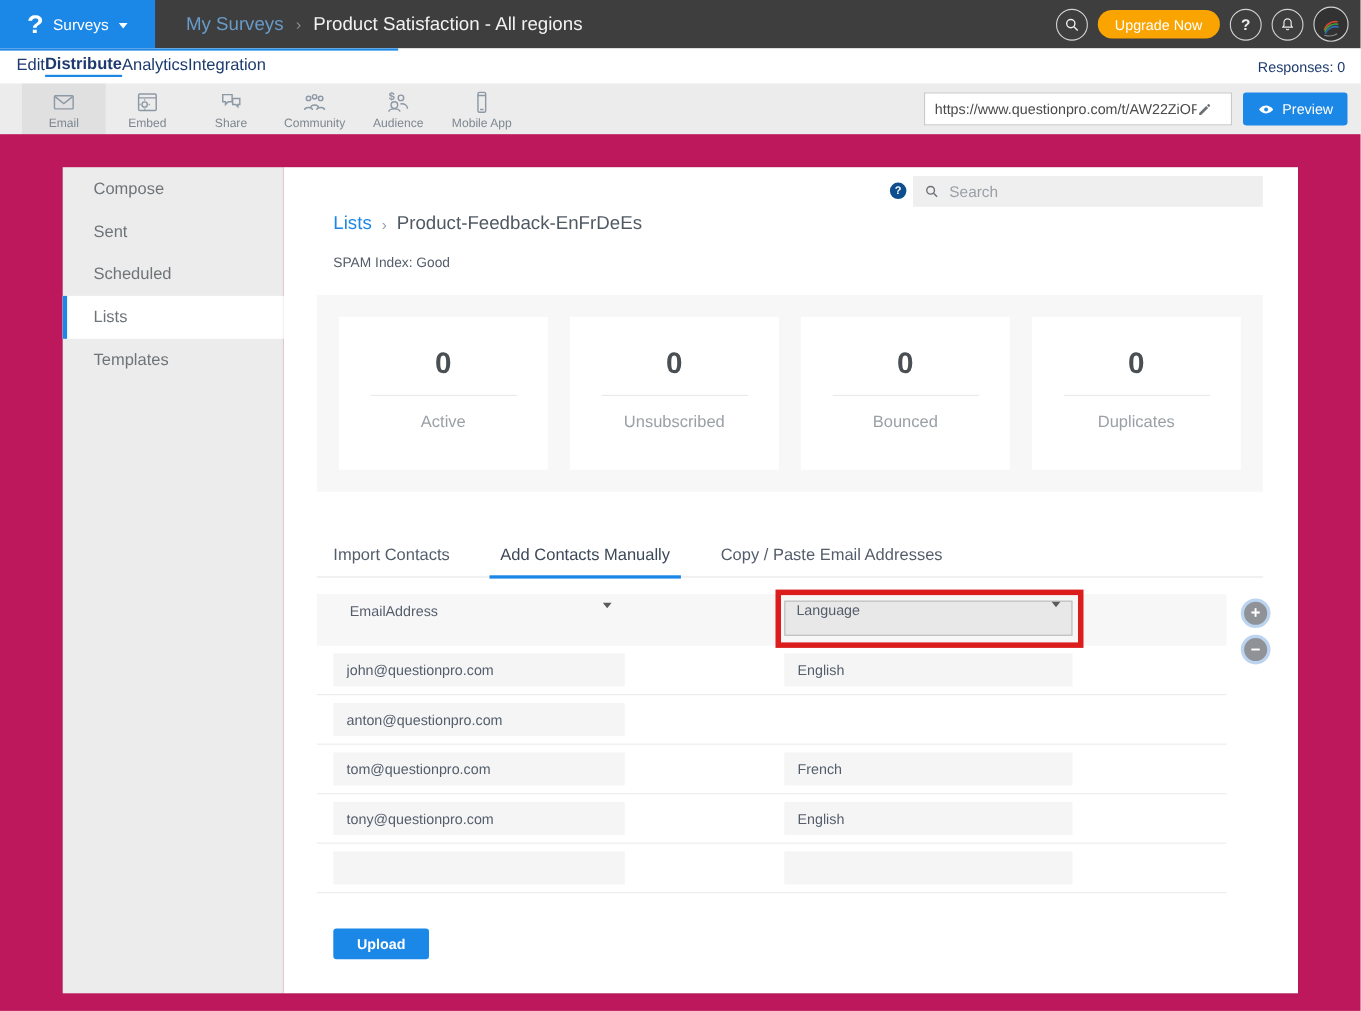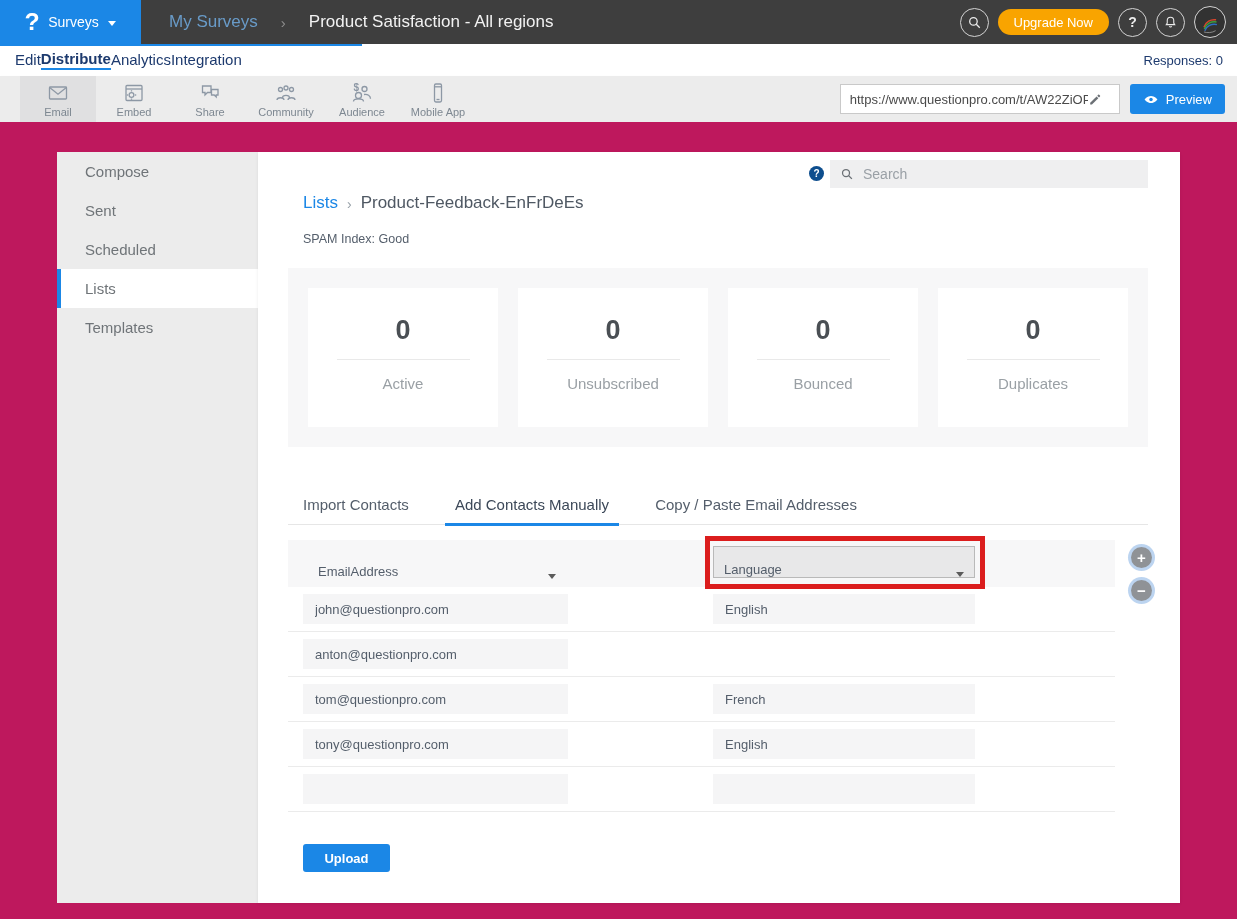--- a/index.html
+++ b/index.html
@@ -7,21 +7,21 @@
   body { font-family:"Liberation Sans", sans-serif; background:#f2f2f3; color:#545e6b; }
   .screen { position:relative; width:1237px; height:919px; }
 
   
   .hdr { height:44px; background:#3e3e3e; display:flex; align-items:center; }
   .logo-box { width:141px; height:44px; background:#1b87e6; display:flex; align-items:center; justify-content:center; gap:9px; cursor:pointer; }
   .logo-glyph { color:#fff; font-size:23px; font-weight:700; line-height:1; transform:scaleX(1.08); }
   .logo-product { color:#fff; font-size:14px; }
   .caret { width:0; height:0; border-left:4px solid transparent; border-right:4px solid transparent; border-top:5px solid currentColor; display:inline-block; }
   .logo-box .caret { color:#fff; margin-top:2px; }
-  .hdr-crumb { display:flex; align-items:center; margin-left:28px; gap:23px; font-size:17px; }
+  .hdr-crumb { display:flex; align-items:center; margin-left:28px; gap:11px; font-size:17px; }
   .hdr-crumb .parent { color:#699bc8; cursor:pointer; }
   .hdr-crumb .sep { color:#8d8d8d; font-size:15px; }
   .hdr-crumb .curr { color:#f2f2f2; }
   .hdr-right { margin-left:auto; margin-right:11px; display:flex; align-items:center; gap:9px; }
   .circle-btn { width:29px; height:29px; border-radius:50%; border:1.5px solid #d3d3d3; display:flex; align-items:center; justify-content:center; color:#ececec; font-size:14px; font-weight:700; cursor:pointer; background:transparent; }
   .upgrade { height:26px; padding:0 16px; border-radius:13px; background:#f9a400; color:#fff; font-size:13px; font-weight:400; border:none; display:flex; align-items:center; cursor:pointer; }
   .avatar { width:32px; height:32px; border-radius:50%; border:1.5px solid #d3d3d3; background:#323232; display:flex; align-items:center; justify-content:center; cursor:pointer; }
 
   
   .snav { position:relative; height:32px; background:#fff; display:flex; align-items:center; padding-left:15px; }
@@ -66,21 +66,21 @@
   .stat-num { margin-top:27px; font-size:27px; font-weight:700; color:#4a4f54; }
   .stat-div { width:70%; height:1px; background:#e9e9e9; margin:13px auto 15px; }
   .stat-lbl { font-size:15px; color:#9aa0a5; }
 
   .tabs { position:absolute; left:30px; top:344px; width:860px; height:29px; border-bottom:1px solid #e6e6e6; display:flex; gap:26px; padding-left:5px; }
   .tab { position:relative; height:29px; padding:0 10px; font-size:15px; color:#545e6b; cursor:pointer; }
   .tab.active { color:#3c4858; }
   .tab.active::after { content:''; position:absolute; left:0; right:0; bottom:-1px; height:3px; background:#1b87e6; }
 
   .grid-head { position:absolute; left:30px; top:388px; width:827px; height:47px; background:#f7f7f8; }
-  .dd { display:flex; align-items:flex-end; justify-content:space-between; font-size:13px; color:#545e6b; cursor:pointer; }
+  .dd { display:flex; align-items:flex-start; justify-content:space-between; font-size:13px; color:#545e6b; cursor:pointer; }
   .dd .caret { color:#5b5b5b; }
   .dd-email { position:absolute; left:15px; top:8px; width:265px; height:31px; padding:0 12px 0 15px; }
   .red-box { position:absolute; left:447px; top:384px; width:280px; height:53px; border:5px solid #db1d1d; }
   .dd-lang { position:absolute; left:3px; top:5px; width:262px; height:32px; background:#e8e8e9; border:1px solid #b9b9b9; padding:0 10px; }
 
   .rows { position:absolute; left:30px; top:435px; width:827px; }
   .row { position:relative; height:45px; border-bottom:1px solid #ebebeb; }
   .cell-input { position:absolute; top:7px; height:30px; background:#f5f5f6; border:none; outline:none; font-size:13px; color:#545e6b; padding:0 12px; font-family:"Liberation Sans",sans-serif; }
   .cell-email { left:15px; width:265px; }
   .cell-lang { left:425px; width:262px; }

